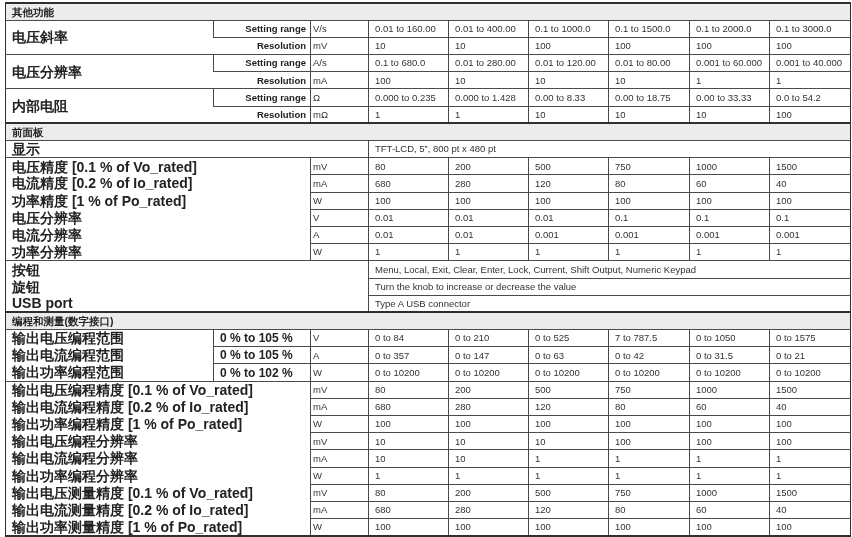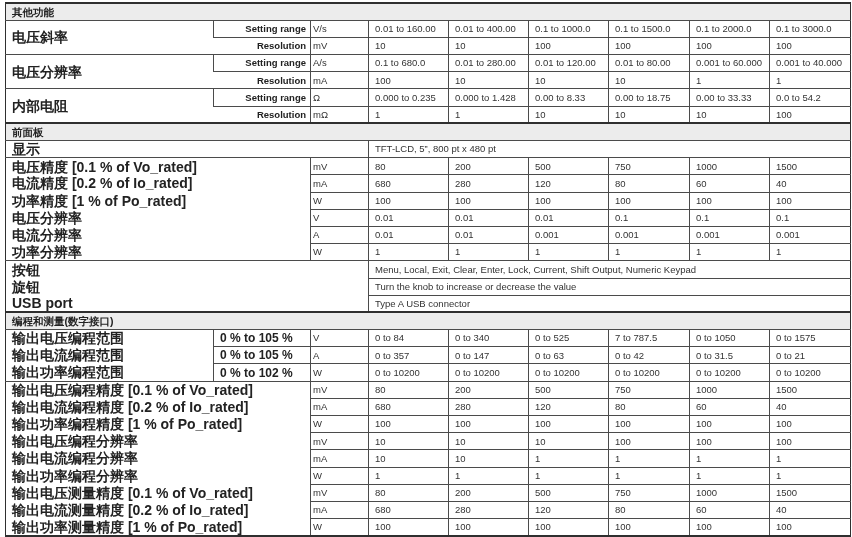--- a/index.html
+++ b/index.html
@@ -208,21 +208,21 @@
         <td class="val" colspan="6">Type A USB connector</td>
       </tr>
       <tr class="section">
         <td colspan="9">编程和测量(数字接口)</td>
       </tr>
       <tr>
         <td class="lbl">输出电压编程范围</td>
         <td class="pct">0 % to 105 %</td>
         <td class="unit">V</td>
         <td class="val">0 to 84</td>
-        <td class="val">0 to 340</td>
+        <td class="val">0 to 210</td>
         <td class="val">0 to 525</td>
         <td class="val">7 to 787.5</td>
         <td class="val">0 to 1050</td>
         <td class="val">0 to 1575</td>
       </tr>
       <tr>
         <td class="lbl nt">输出电流编程范围</td>
         <td class="pct">0 % to 105 %</td>
         <td class="unit">A</td>
         <td class="val">0 to 357</td>

